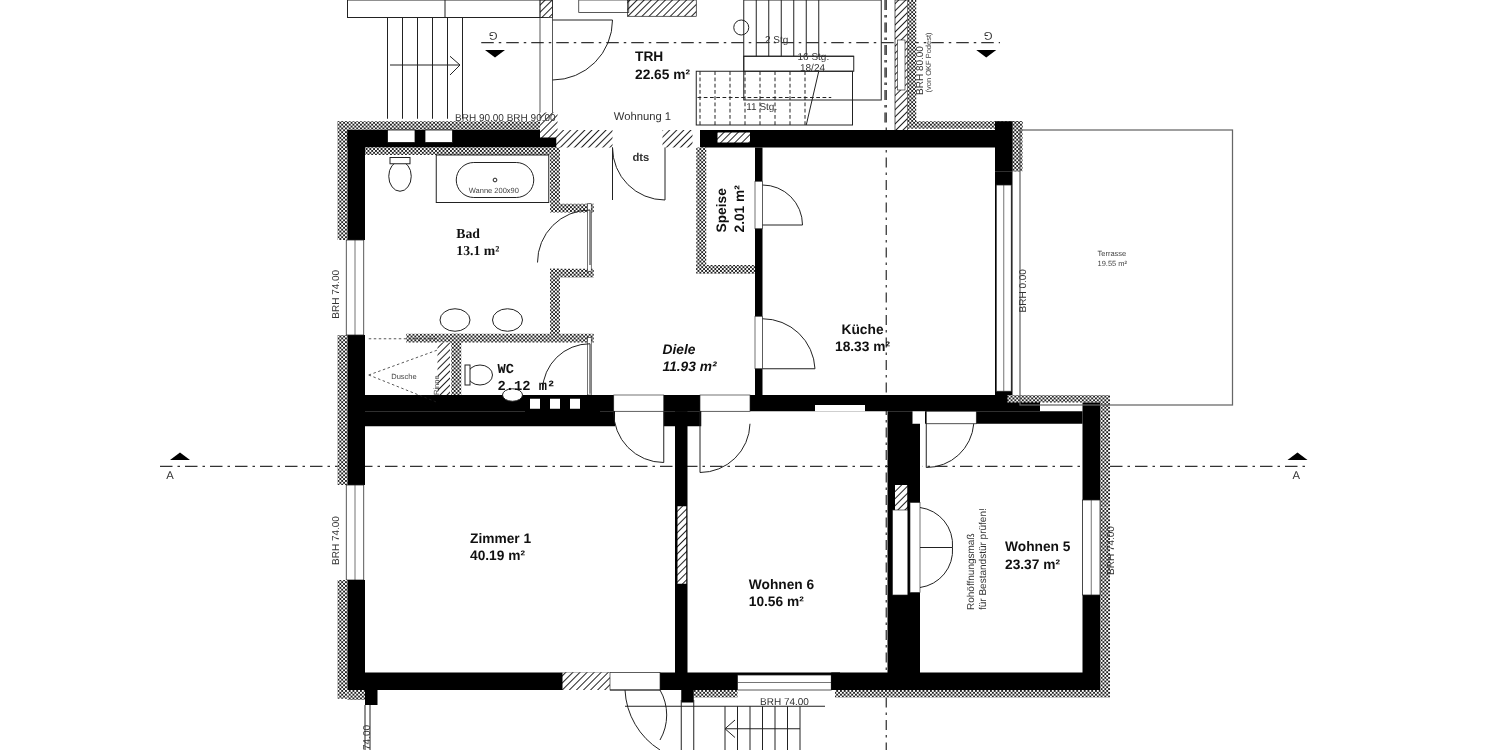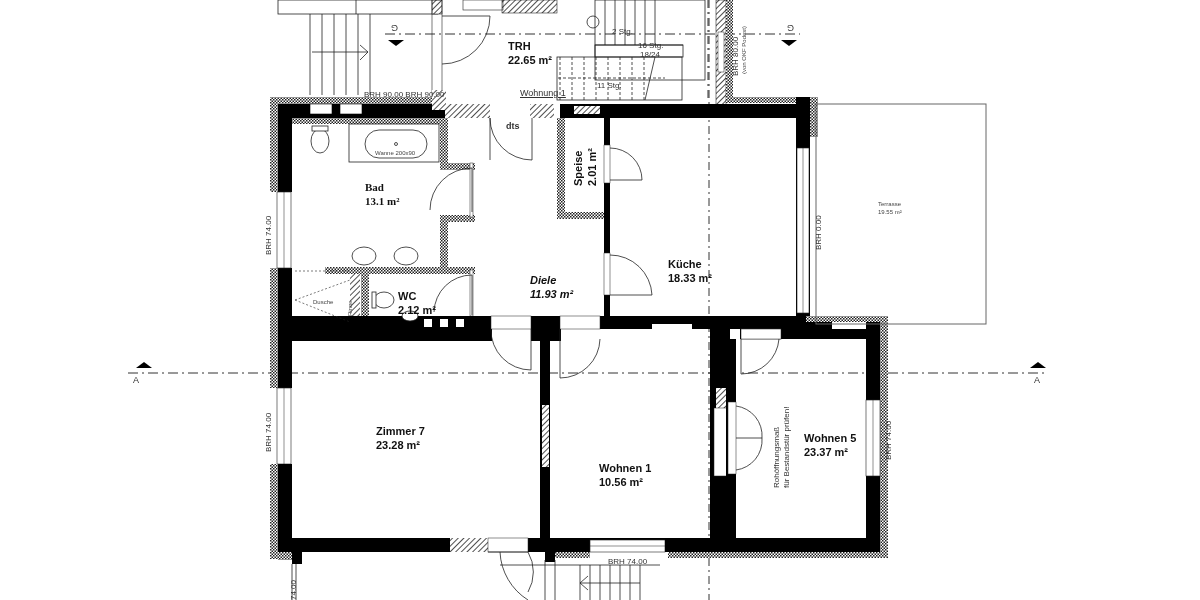--- a/index.html
+++ b/index.html
@@ -262,56 +262,56 @@
 <div class="lbl room-label" style="left:365px;top:181px;font-family:Liberation Serif, serif;">
   <span class="room-name">Bad</span>
   <span class="room-area">13.1 m²</span>
 </div>
 
 <div class="lbl room-label rot" style="left:572px;top:186px;">
   <span class="room-name">Speise</span>
   <span class="room-area">2.01 m²</span>
 </div>
 
-<div class="lbl room-label" style="left:668px;top:258px;">
+<div class="lbl room-label" style="left:668px;top:258px;text-align:center;">
   <span class="room-name">Küche</span>
   <span class="room-area">18.33 m²</span>
 </div>
 
 <div class="lbl room-label" style="left:530px;top:274px;font-style:italic;">
   <span class="room-name">Diele</span>
   <span class="room-area">11.93 m²</span>
 </div>
 
-<div class="lbl room-label" style="left:398px;top:290px;">
+<div class="lbl room-label" style="left:398px;top:290px;font-family:Liberation Mono, monospace;">
   <span class="room-name">WC</span>
   <span class="room-area">2.12 m²</span>
 </div>
 
 <div class="lbl room-label" style="left:376px;top:425px;">
-  <span class="room-name">Zimmer 7</span>
-  <span class="room-area">23.28 m²</span>
+  <span class="room-name">Zimmer 1</span>
+  <span class="room-area">40.19 m²</span>
 </div>
 
 <div class="lbl room-label" style="left:599px;top:462px;">
-  <span class="room-name">Wohnen 1</span>
+  <span class="room-name">Wohnen 6</span>
   <span class="room-area">10.56 m²</span>
 </div>
 
 <div class="lbl room-label" style="left:804px;top:432px;">
   <span class="room-name">Wohnen 5</span>
   <span class="room-area">23.37 m²</span>
 </div>
 
 <div class="lbl tiny" style="left:878px;top:201px;">
   <span style="display:block">Terrasse</span>
   <span style="display:block">19.55 m²</span>
 </div>
 
-<div class="lbl small" style="left:520px;top:88px;text-decoration:underline;">Wohnung 1</div>
+<div class="lbl small" style="left:491px;top:88px;">Wohnung 1</div>
 <div class="lbl small" style="left:506px;top:121px;font-weight:bold;">dts</div>
 <div class="lbl tiny" style="left:375px;top:150px;">Wanne 200x90</div>
 <div class="lbl tiny" style="left:313px;top:299px;">Dusche</div>
 <div class="lbl tiny rot" style="left:347px;top:316px;">Rinne</div>
 
 <div class="lbl small" style="left:322px;top:90px;font-size:8px;margin-left:42px;">BRH 90.00 BRH 90.00</div>
 <div class="lbl small rot" style="left:731px;top:76px;font-size:8px;">BRH 80.00</div>
 <div class="lbl tiny rot" style="left:741px;top:74px;">(von OKF Podest)</div>
 <div class="lbl small rot" style="left:264px;top:255px;font-size:8px;">BRH 74.00</div>
 <div class="lbl small rot" style="left:264px;top:452px;font-size:8px;">BRH 74.00</div>

